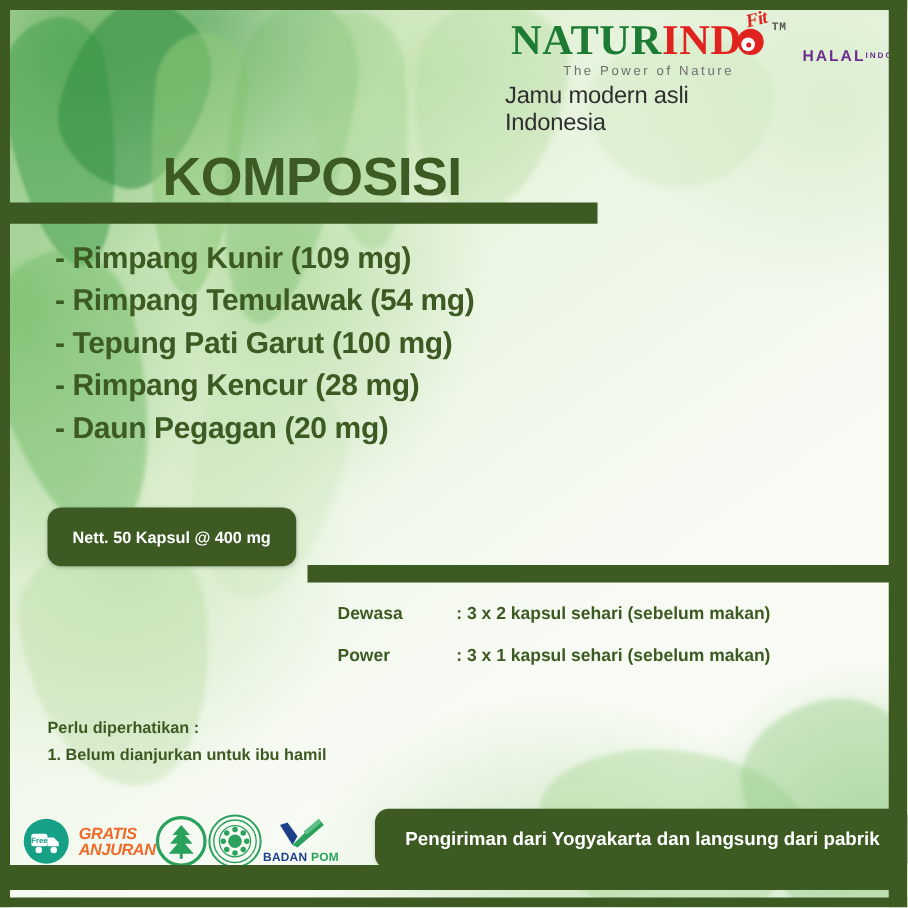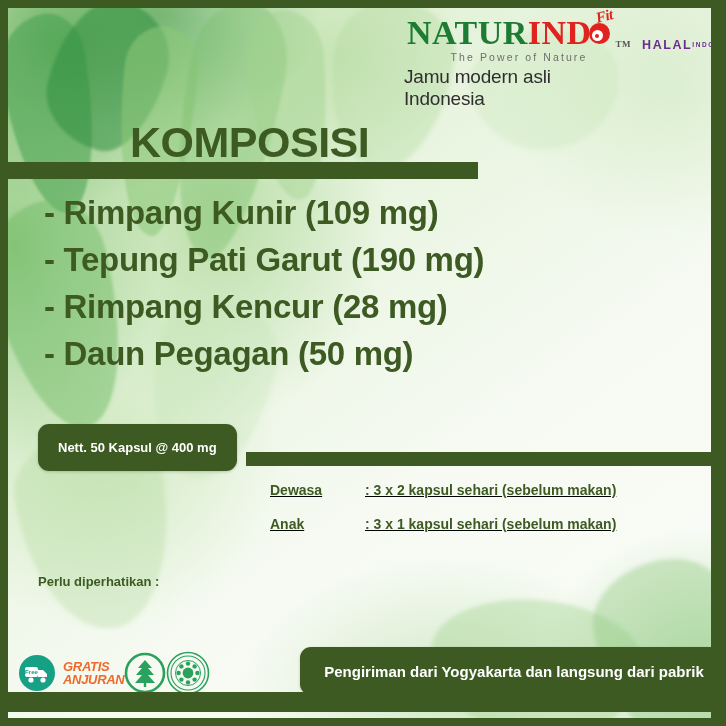--- a/index.html
+++ b/index.html
@@ -79,22 +79,22 @@
   .fit-mark { position:relative; width:26px; height:26px; margin-left:-3px; align-self:flex-start; top:2px; }
   .fit-circle { position:absolute; left:0; top:5px; width:21px; height:21px; border-radius:50%;
                 background:#e0231f; }
   .fit-circle::before { content:""; position:absolute; left:3px; top:7px; width:11px; height:11px;
                 border-radius:50%; background:#fff; }
   .fit-circle::after  { content:""; position:absolute; left:6.5px; top:10.5px; width:4px; height:4px;
                 border-radius:50%; background:#e0231f; }
   .fit-text { position:absolute; left:7px; top:-9px; font-family:"Liberation Serif", serif;
               font-style:italic; font-weight:bold; font-size:15px; color:#e0231f;
               transform:rotate(-14deg); letter-spacing:-.5px; }
-  .tm { font-size:9px; color:#555; align-self:flex-start; margin-left:1px; margin-top:24px;
-        font-family:Liberation Serif, serif; font-weight:bold; }
+  .tm { font-size:9px; color:#555; align-self:flex-start; margin-left:1px; margin-top:2px;
+        font-family:Liberation Mono, monospace; font-weight:bold; }
   .tagline { font-size:10.5px; color:#6e6e6e; letter-spacing:2.1px; margin-top:1px;
              font-family:"Liberation Sans", sans-serif; }
   .subtitle { font-size:19px; color:#2f2f2f; margin-top:3px; letter-spacing:-.2px;
               font-family:"Liberation Sans", sans-serif; }
 
   .halal { width:72px; display:flex; flex-direction:row; align-items:center; padding-top:2px; }
   .halal svg { display:block; }
   .halal-label { font-size:12.5px; font-weight:bold; color:#6b2d8f; letter-spacing:1.6px; margin-top:1px; }
   .halal-sub   { font-size:6.5px; font-weight:bold; color:#6b2d8f; letter-spacing:1.6px; margin-top:1px; }
 
@@ -102,29 +102,29 @@
   .komposisi-title { position:absolute; left:130px; top:118px; font-size:43px; font-weight:bold;
                      color:#3c5a22; letter-spacing:-.5px;text-align:right; }
   .komposisi-rule  { position:absolute; left:8px; top:162px; width:470px; height:17px; background:#3c5a22; }
 
   .anjuran-title { position:absolute; left:322px; top:412px; font-size:34px; font-weight:bold;
                    color:#3c5a22; letter-spacing:-.3px; }
   .anjuran-rule  { position:absolute; left:246px; top:452px; width:466px; height:14px; background:#3c5a22; }
 
   
   .ingredients { position:absolute; left:44px; top:190px; width:470px; }
-  .ingredient { font-size:33px; font-weight:bold; color:#3c5a22; line-height:1.42; letter-spacing:-.3px; }
-
-  
-  .nett-badge { position:absolute; left:38px; top:424px; padding:16px 20px; border-radius:11px;
+  .ingredient { font-size:24px; font-weight:bold; color:#3c5a22; line-height:1.42; letter-spacing:-.3px; }
+
+  
+  .nett-badge { position:absolute; left:38px; top:406px; padding:16px 20px; border-radius:11px;
                 background:#3c5a22; color:#ffffff; font-size:13px; font-weight:bold;
                 box-shadow:0 1px 3px rgba(0,0,0,.18); }
 
   
-  .dosage { position:absolute; left:270px; top:482px; width:440px;text-decoration:underline; }
+  .dosage { position:absolute; left:270px; top:482px; width:440px; }
   .dose-row { display:flex; font-size:14px; font-weight:bold; color:#3c5a22; margin-bottom:18px; }
   .dose-label { width:95px; flex:none; }
   .dose-value { flex:1; }
 
   
   .notes { position:absolute; left:38px; top:574px; }
   .notes-title { font-size:13px; font-weight:bold; color:#3c5a22; margin-bottom:7px; }
   .note-item   { font-size:13px; font-weight:bold; color:#3c5a22; margin-bottom:6px; }
 
   
@@ -182,42 +182,44 @@
       <div class="halal-label">HALAL</div>
       <div class="halal-sub">INDONESIA</div>
     </div>
   </div>
 
   <div class="komposisi-title">KOMPOSISI</div>
   <div class="komposisi-rule"></div>
 
   <div class="ingredients">
     <div class="ingredient">- Rimpang Kunir (109 mg)</div>
-    <div class="ingredient">- Tepung Pati Garut (190 mg)</div>
+    <div class="ingredient">- Rimpang Temulawak (54 mg)</div>
+    <div class="ingredient">- Tepung Pati Garut (100 mg)</div>
     <div class="ingredient">- Rimpang Kencur (28 mg)</div>
-    <div class="ingredient">- Daun Pegagan (50 mg)</div>
+    <div class="ingredient">- Daun Pegagan (20 mg)</div>
   </div>
 
   <div class="nett-badge">Nett. 50 Kapsul @ 400 mg</div>
 
   <div class="anjuran-rule"></div>
 
   <div class="dosage">
     <div class="dose-row">
       <div class="dose-label">Dewasa</div>
       <div class="dose-value">: 3 x 2 kapsul sehari (sebelum makan)</div>
     </div>
     <div class="dose-row">
-      <div class="dose-label">Anak</div>
+      <div class="dose-label">Power</div>
       <div class="dose-value">: 3 x 1 kapsul sehari (sebelum makan)</div>
     </div>
   </div>
 
   <div class="notes">
     <div class="notes-title">Perlu diperhatikan :</div>
+    <div class="note-item">1. Belum dianjurkan untuk ibu hamil</div>
   </div>
 
   <div class="badges">
 
     <div class="badge-ongkir">
       <svg width="38" height="38" viewBox="0 0 38 38">
         <circle cx="19" cy="19" r="18" fill="#16a085"></circle>
         <rect x="7" y="13" width="13" height="10" rx="2" fill="#ffffff"></rect>
         <path d="M20 16 h5 l4 4 v3 h-9 z" fill="#ffffff"></path>
         <circle cx="13" cy="26" r="2.6" fill="#ffffff"></circle>
@@ -246,20 +248,31 @@
           <circle cx="28.6" cy="15.4" r="2.2"></circle>
         <circle cx="31.4" cy="22" r="2.2"></circle>
           <circle cx="28.6" cy="28.6" r="2.2"></circle>
         <circle cx="22" cy="31.4" r="2.2"></circle>
           <circle cx="15.4" cy="28.6" r="2.2"></circle>
         <circle cx="12.6" cy="22" r="2.2"></circle>
           <circle cx="15.4" cy="15.4" r="2.2"></circle>
       </g>
     </svg>
 
+    <div style="display:flex;flex-direction:column;align-items:center;gap:1px;">
+      <svg width="40" height="26" viewBox="0 0 40 26">
+        <path d="M3 6 L13 22 L17 15 L9 4 Z" fill="#1b3f8b"></path>
+        <path d="M13 22 L34 1 L38 6 L17 24 Z" fill="#2aa15c"></path>
+        <path d="M22 11 L34 1 L36 4 L24 14 Z" fill="#5fc08a"></path>
+      </svg>
+      <div style="display:flex;gap:3px;align-items:baseline;">
+        <span style="font-size:9.5px;font-weight:bold;color:#1b3f8b;letter-spacing:.2px;">BADAN</span>
+        <span style="font-size:9.5px;font-weight:bold;color:#2aa15c;letter-spacing:.2px;">POM</span>
+      </div>
+    </div>
   </div>
 
   <div class="shipping-banner">Pengiriman dari Yogyakarta dan langsung dari pabrik</div>
 
   <div class="frame-top"></div>
   <div class="frame-left"></div>
   <div class="frame-right"></div>
   <div class="bottom-bar"></div>
   <div class="frame-bottom"></div>
 

